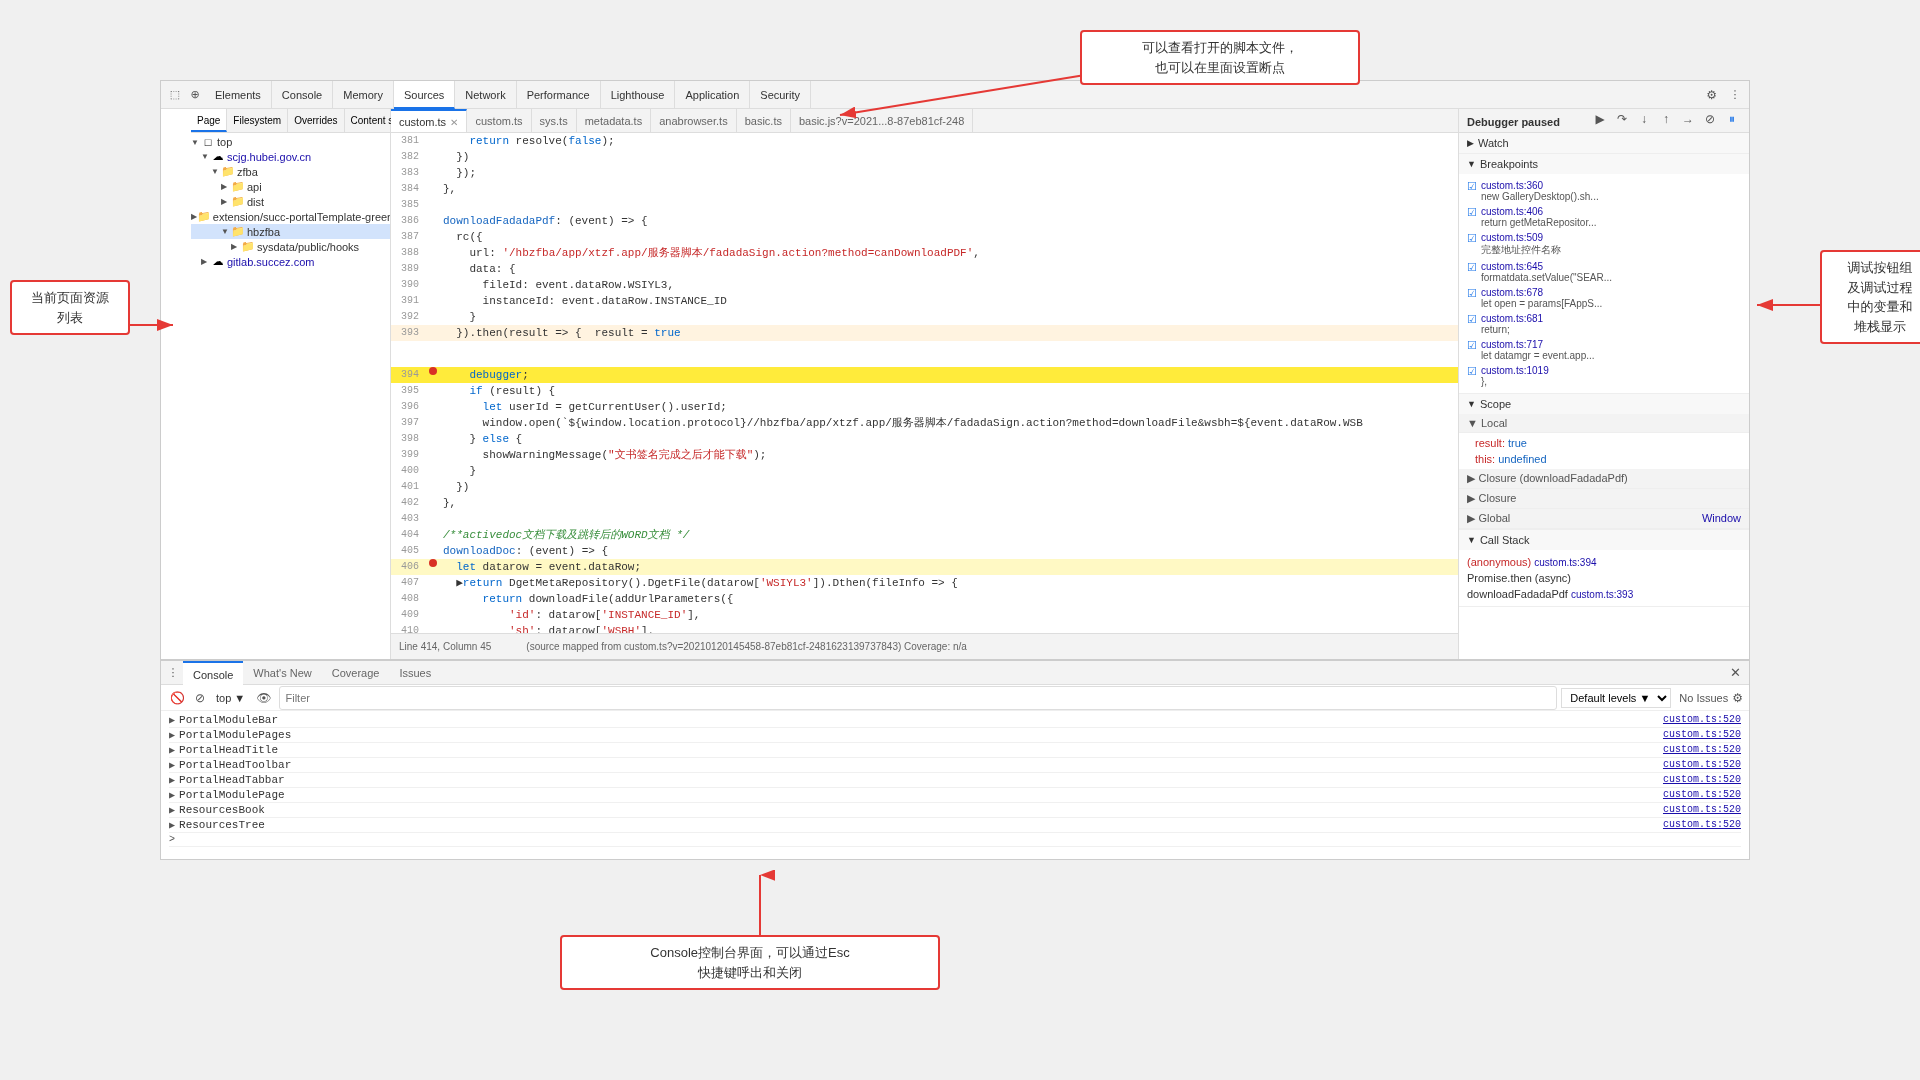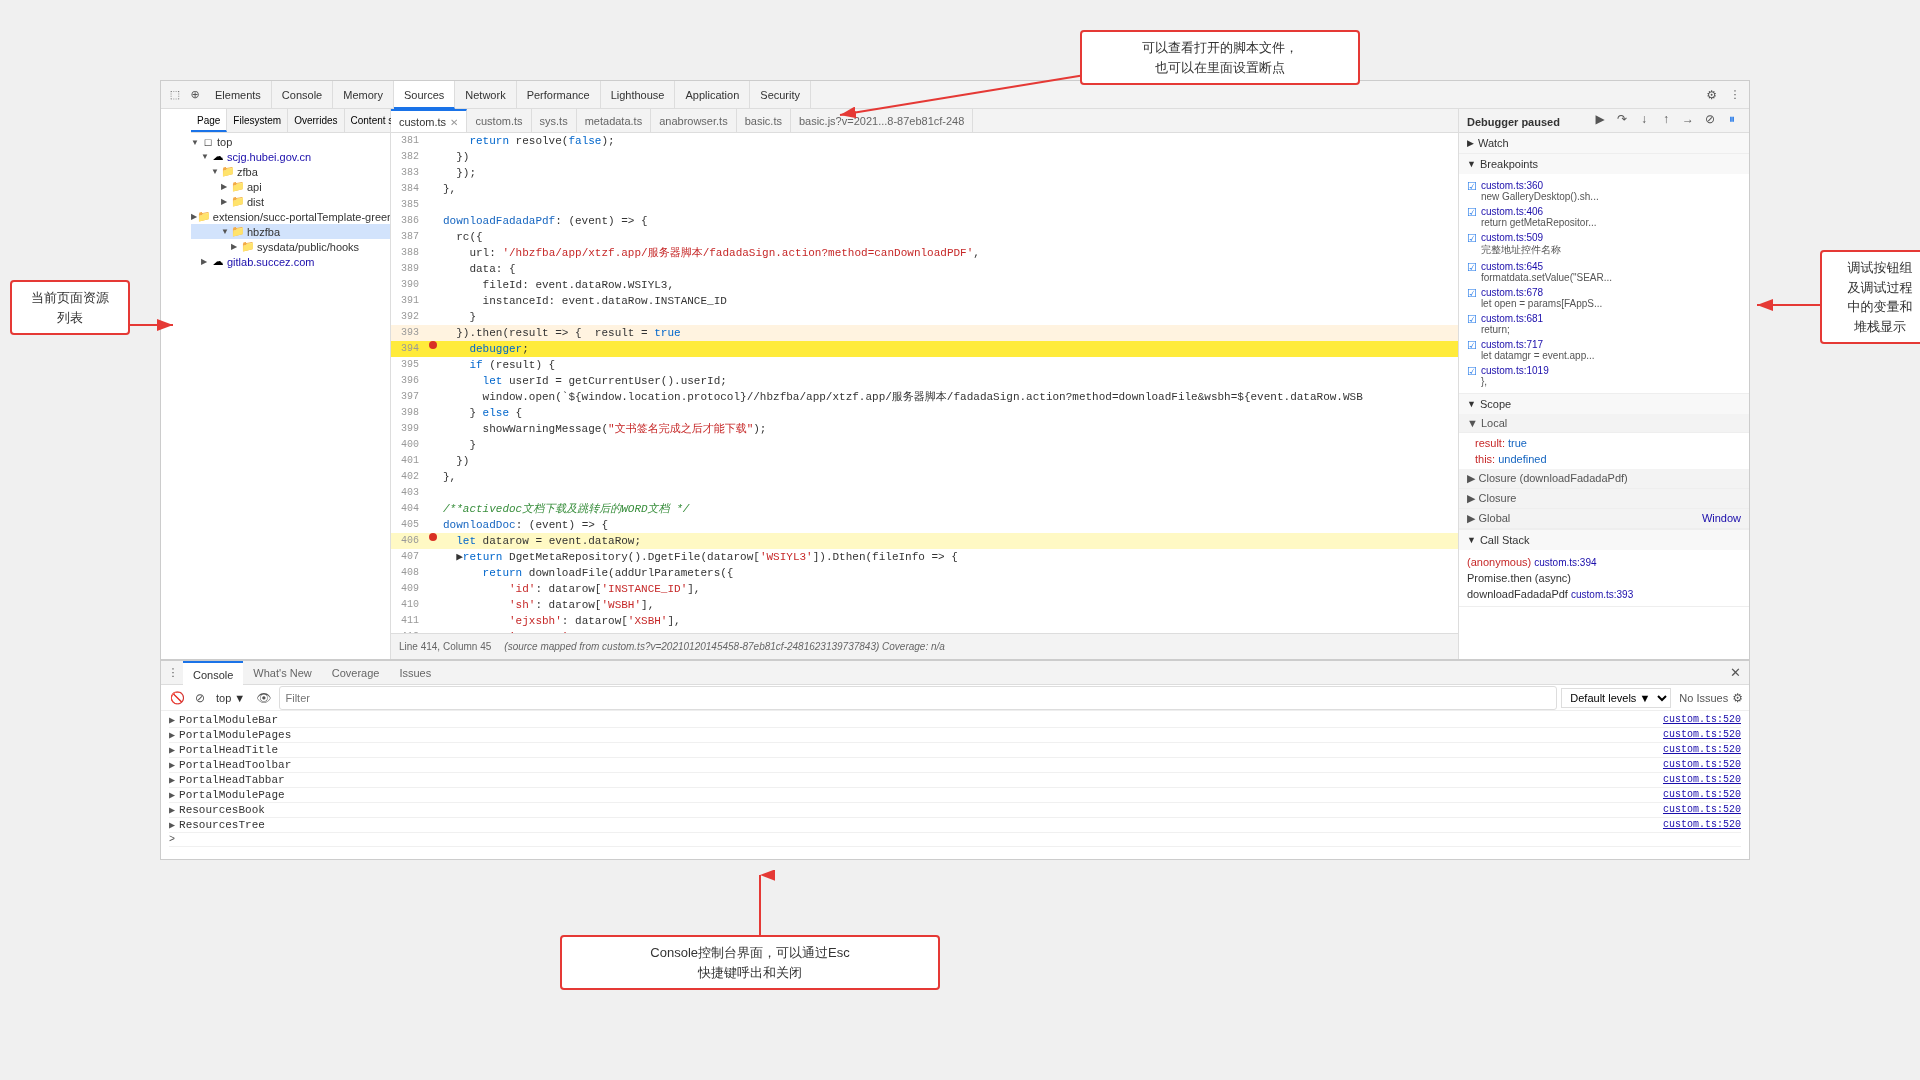--- a/index.html
+++ b/index.html
@@ -171,21 +171,21 @@
     .line-content {
       padding-left: 4px;
       white-space: pre;
       color: #333;
       flex: 1;
     }
     .kw { color: #0066cc; }
     .str { color: #c62828; }
     .comment { color: #388e3c; font-style: italic; }
     .prop { color: #1565c0; }
-    .debugger-line { background: #ffeb3b !important; }
+    .debugger-line { background: #ffeb3b !important; margin-top: 26px; }
 
     .code-statusbar {
       height: 26px;
       background: #f3f3f3;
       border-top: 1px solid #ddd;
       display: flex;
       align-items: center;
       padding: 0 8px;
       font-size: 10px;
       color: #666;
@@ -642,21 +642,21 @@
         </div>
         <div class="code-line">
           <span class="line-number">412</span>
           <span class="line-bp"></span>
           <span class="line-content">          <span class="str">':export'</span>: <span class="kw">true</span>,</span>
         </div>
 
       </div>
       <div class="code-statusbar">
         <span>Line 414, Column 45</span>
-        <span style="flex:1; margin-left:13px; overflow:hidden; text-overflow:ellipsis; white-space:nowrap;font-style:italic;">(source mapped from custom.ts?v=20210120145458-87eb81cf-2481623139737843) Coverage: n/a</span>
+        <span style="flex:1; margin-left:35px; overflow:hidden; text-overflow:ellipsis; white-space:nowrap;">(source mapped from custom.ts?v=20210120145458-87eb81cf-2481623139737843) Coverage: n/a</span>
       </div>
     </div>
 
     <div class="right-panel">
       <div class="debugger-header">
         <span class="debugger-status">Debugger paused</span>
         <div class="debugger-controls">
           <div class="debug-btn" title="Resume">▶</div>
           <div class="debug-btn" title="Step over">↷</div>
           <div class="debug-btn" title="Step into">↓</div>

